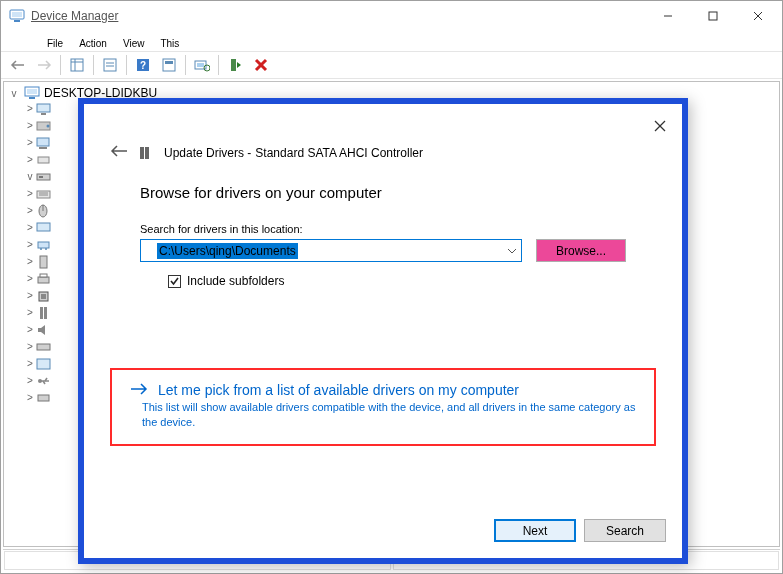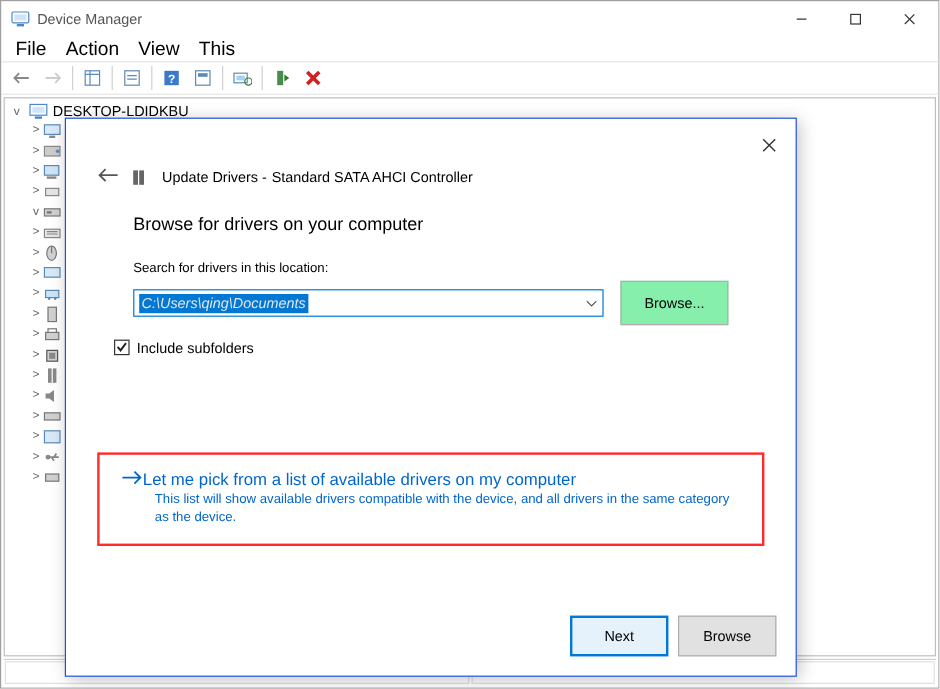--- a/index.html
+++ b/index.html
@@ -1,54 +1,54 @@
 <!DOCTYPE html>
 <html><head>
 <meta charset="utf-8">
 <style>
 * { box-sizing: border-box; margin: 0; padding: 0; font-family: "Segoe UI", Tahoma, sans-serif; }
 body { background: #fff; width: 783px; height: 574px; position: relative; overflow: hidden; }
 .window { width: 783px; height: 574px; border: 1px solid #9f9f9f; background: #fff; display: flex; flex-direction: column; }
 .titlebar { height: 30px; display: flex; align-items: center; padding: 0 2px 0 8px; font-size: 12px; color: #555; }
 .titlebar .icon { width: 16px; height: 16px; margin-right: 6px; }
-.titlebar .title { flex: 1; }
+.titlebar .title { flex: 1; text-decoration: underline; }
 .winbtn { width: 45px; height: 28px; display: flex; align-items: center; justify-content: center; color: #555; }
-.menubar { height: 20px; display: flex; align-items: flex-start; padding: 0 4px; font-size: 16px; }
+.menubar { height: 20px; display: flex; align-items: flex-end; padding: 0 4px; font-size: 10px; margin-left: 34px; }
 .menubar span { padding: 2px 8px; }
 .toolbar { height: 28px; display: flex; align-items: center; padding: 2px 4px; border-top: 1px solid #e5e5e5; border-bottom: 1px solid #e5e5e5; gap: 0; }
 .tbtn { width: 24px; height: 24px; display: flex; align-items: center; justify-content: center; margin: 0 1px; }
 .tsep { width: 1px; height: 20px; background: #d0d0d0; margin: 0 3px; }
 .client { flex: 1; position: relative; border: 1px solid #bfbfbf; margin: 2px; background: #fff; }
 .tree { position: absolute; left: 0; top: 0; width: 100%; padding: 4px; font-size: 12px; }
 .treeroot { display: flex; align-items: center; gap: 4px; }
 .treech { color: #666; font-size: 10px; width: 12px; text-align: center; }
 .treeicon { width: 16px; height: 14px; }
 .treechildren { margin-left: 10px; }
 .treechild { display: flex; align-items: center; height: 17px; }
 .treechild .treech { margin-left: 6px; }
-.dialog { position: absolute; left: 54px; top: 98px; width: 610px; height: 466px; background: #fff; border: 1px solid #1d4ed8; box-shadow: 3px 3px 14px rgba(0,0,0,0.25); }
+.dialog { position: absolute; left: 78px; top: 98px; width: 610px; height: 466px; background: #fff; border: 6px solid #1d4ed8; box-shadow: 3px 3px 14px rgba(0,0,0,0.25); }
 .dlg-close { position: absolute; right: 12px; top: 12px; width: 20px; height: 20px; display: flex; align-items: center; justify-content: center; }
 .dlg-hdr { display: flex; align-items: center; padding: 40px 26px 0 26px; font-size: 12px; gap: 10px; }
 .dlg-backarrow { width: 18px; height: 18px; }
 .dlg-heading { color: #000000; font-size: 15px; padding: 22px 56px 0 56px; }
 .dlg-label { font-size: 11px; padding: 22px 56px 4px 56px; }
 .dlg-row { display: flex; align-items: center; padding: 0 56px; gap: 14px; }
 .dlg-combo { flex: 1; height: 23px; border: 1px solid #0078d7; display: flex; align-items: center; position: relative; }
 .dlg-combo-text { flex: 1; height: 100%; display: flex; align-items: center; }
-.dlg-combo-text span { background: #0078d4; color: #e5e5e5; padding: 1px 2px; font-size: 12px; margin-left: 4px; font-style: italic; }
+.dlg-combo-text span { background: #0078d4; color: #000000; padding: 1px 2px; font-size: 12px; margin-left: 16px; }
 .dlg-combo-arrow { width: 18px; height: 100%; display: flex; align-items: center; justify-content: center; border-left: 0; }
-.dlg-browse { width: 90px; height: 37px; background: #86efac; border: 1px solid #adadad; font-size: 12px; }
-.dlg-check { display: flex; gap: 6px; padding: 12px 56px 0 40px; font-size: 12px; }
+.dlg-browse { width: 90px; height: 23px; background: #ec4899; border: 1px solid #adadad; font-size: 12px; }
+.dlg-check { display: flex; align-items: center; gap: 6px; padding: 12px 56px 0 40px; font-size: 12px; margin-left: 44px; }
 .chkbox { width: 13px; height: 13px; border: 1px solid #333; display: flex; align-items: center; justify-content: center; background: #fff; }
 .dlg-option { margin: 80px 26px 0 26px; border: 2px solid #ff2a2a; padding: 12px 18px 14px 18px; }
-.dlg-option-row { display: flex; }
+.dlg-option-row { display: flex; gap: 10px; }
 .dlg-option-title { color: #0066cc; font-size: 14px; }
-.dlg-option-desc { color: #0066cc; font-size: 11px; margin-left: 28px; margin-top: 2px; line-height: 1.35; }
+.dlg-option-desc { color: #0066cc; font-size: 11px; margin-left: 12px; margin-top: 2px; line-height: 1.35; }
 .dlg-footer { position: absolute; right: 16px; bottom: 16px; display: flex; gap: 8px; }
-.dlg-btn { width: 82px; height: 34px; font-size: 12px; background: #e1e1e1; border: 1px solid #adadad; }
+.dlg-btn { width: 82px; height: 23px; font-size: 12px; background: #e1e1e1; border: 1px solid #adadad; }
 .dlg-btn.primary { border: 2px solid #0078d7; background: #e5f1fb; }
 .statusbar { height: 22px; border-top: 1px solid #d0d0d0; margin: 0 2px 2px 2px; display: flex; }
 .statusbar div { flex: 1; border: 1px solid #e0e0e0; margin: 1px; }
 svg { display: block; }
 </style>
 </head>
 <body>
 
 <div class="window">
 
@@ -390,15 +390,15 @@
             <path d="M1 7 H16 M11 2 L16 7 L11 12" stroke="#0066cc" fill="none" stroke-width="1.5"></path>
           </svg>
       </span>
       <span class="dlg-option-title">Let me pick from a list of available drivers on my computer</span>
     </div>
     <div class="dlg-option-desc">This list will show available drivers compatible with the device, and all drivers in the same category as the device.</div>
   </div>
 
   <div class="dlg-footer">
     <button class="dlg-btn primary">Next</button>
-    <button class="dlg-btn">Browse</button>
+    <button class="dlg-btn">Search</button>
   </div>
 </div>
 
 </body></html>

